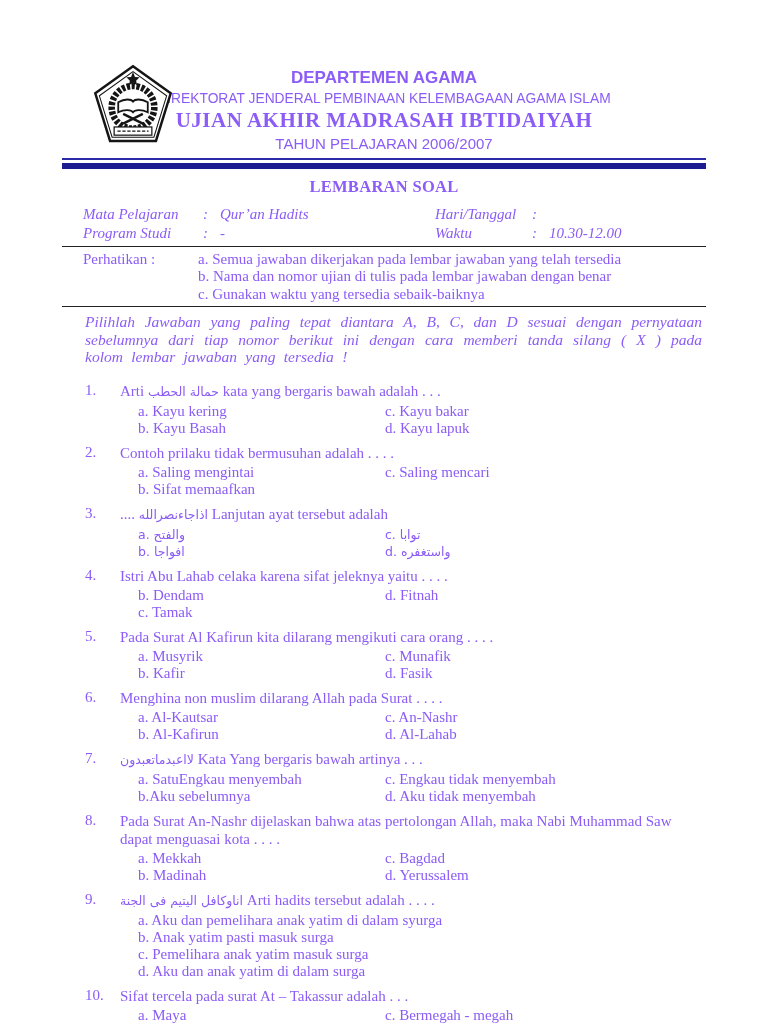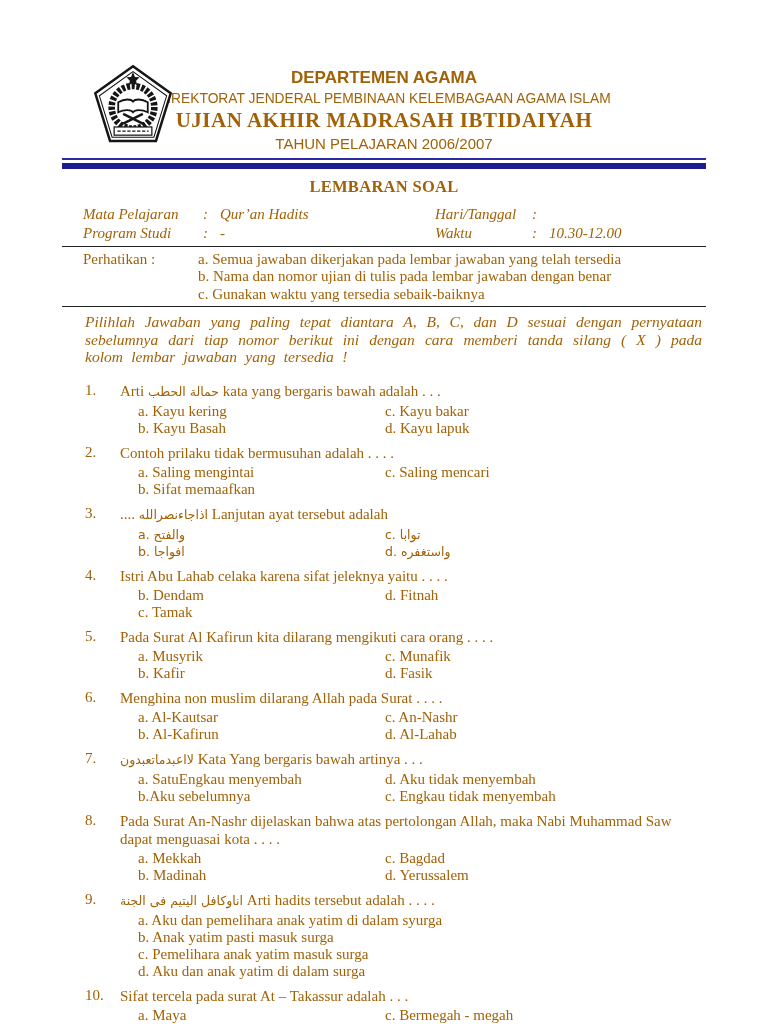--- a/index.html
+++ b/index.html
@@ -1,19 +1,19 @@
 <!DOCTYPE html>
 <html><head>
 <meta charset="utf-8">
 <style>
   html,body { margin:0; padding:0; background:#ffffff; }
   .page {
     position:relative; width:768px; height:1024px; margin:0 auto;
     background:#ffffff; overflow:hidden;
-    font-family:"Liberation Serif", serif; font-size:15px; color:#a16207;
+    font-family:"Liberation Serif", serif; font-size:15px; color:#8b5cf6;
   }
   
   .logo { position:absolute; left:92px; top:64px; width:82px; height:80px; }
   .hdr { text-align:center; padding-top:68px; line-height:1.15; }
   .hdr-agency { font-family:"Liberation Sans",sans-serif; font-weight:bold; font-size:17px; }
   .hdr-dir    { font-family:"Liberation Sans",sans-serif; font-size:13.8px; margin-top:3px; }
   .hdr-exam   { font-weight:bold; font-size:21px; margin-top:2px; letter-spacing:0.5px; }
   .hdr-year   { font-family:"Liberation Sans",sans-serif; font-size:15px; margin-top:2px; }
   .rules { margin:6px 62px 0; }
   .rule-thin  { height:2px; background:#2b2ba8; }
@@ -191,22 +191,22 @@
           </div>
         </div>
       </div>
       <div class="q">
         <span class="qnum">7.</span>
         <div class="qbody">
           <div class="qstem"><span class="ar u">لااعبدماتعبدون</span> <span class="seg">Kata Yang bergaris bawah artinya . . .</span></div>
           <div class="opts opts2">
             <div class="opt">a. SatuEngkau menyembah</div>
             <div class="opt">b.Aku sebelumnya</div>
+            <div class="opt">c.  Engkau tidak menyembah</div>
             <div class="opt">d.  Aku tidak menyembah</div>
-            <div class="opt">c.  Engkau tidak menyembah</div>
           </div>
         </div>
       </div>
       <div class="q">
         <span class="qnum">8.</span>
         <div class="qbody">
           <div class="qstem"><span class="seg">Pada Surat An-Nashr dijelaskan bahwa atas pertolongan Allah, maka Nabi Muhammad Saw dapat menguasai kota . . . .</span> </div>
           <div class="opts opts2">
             <div class="opt">a.  Mekkah</div>
             <div class="opt">b.  Madinah</div>

